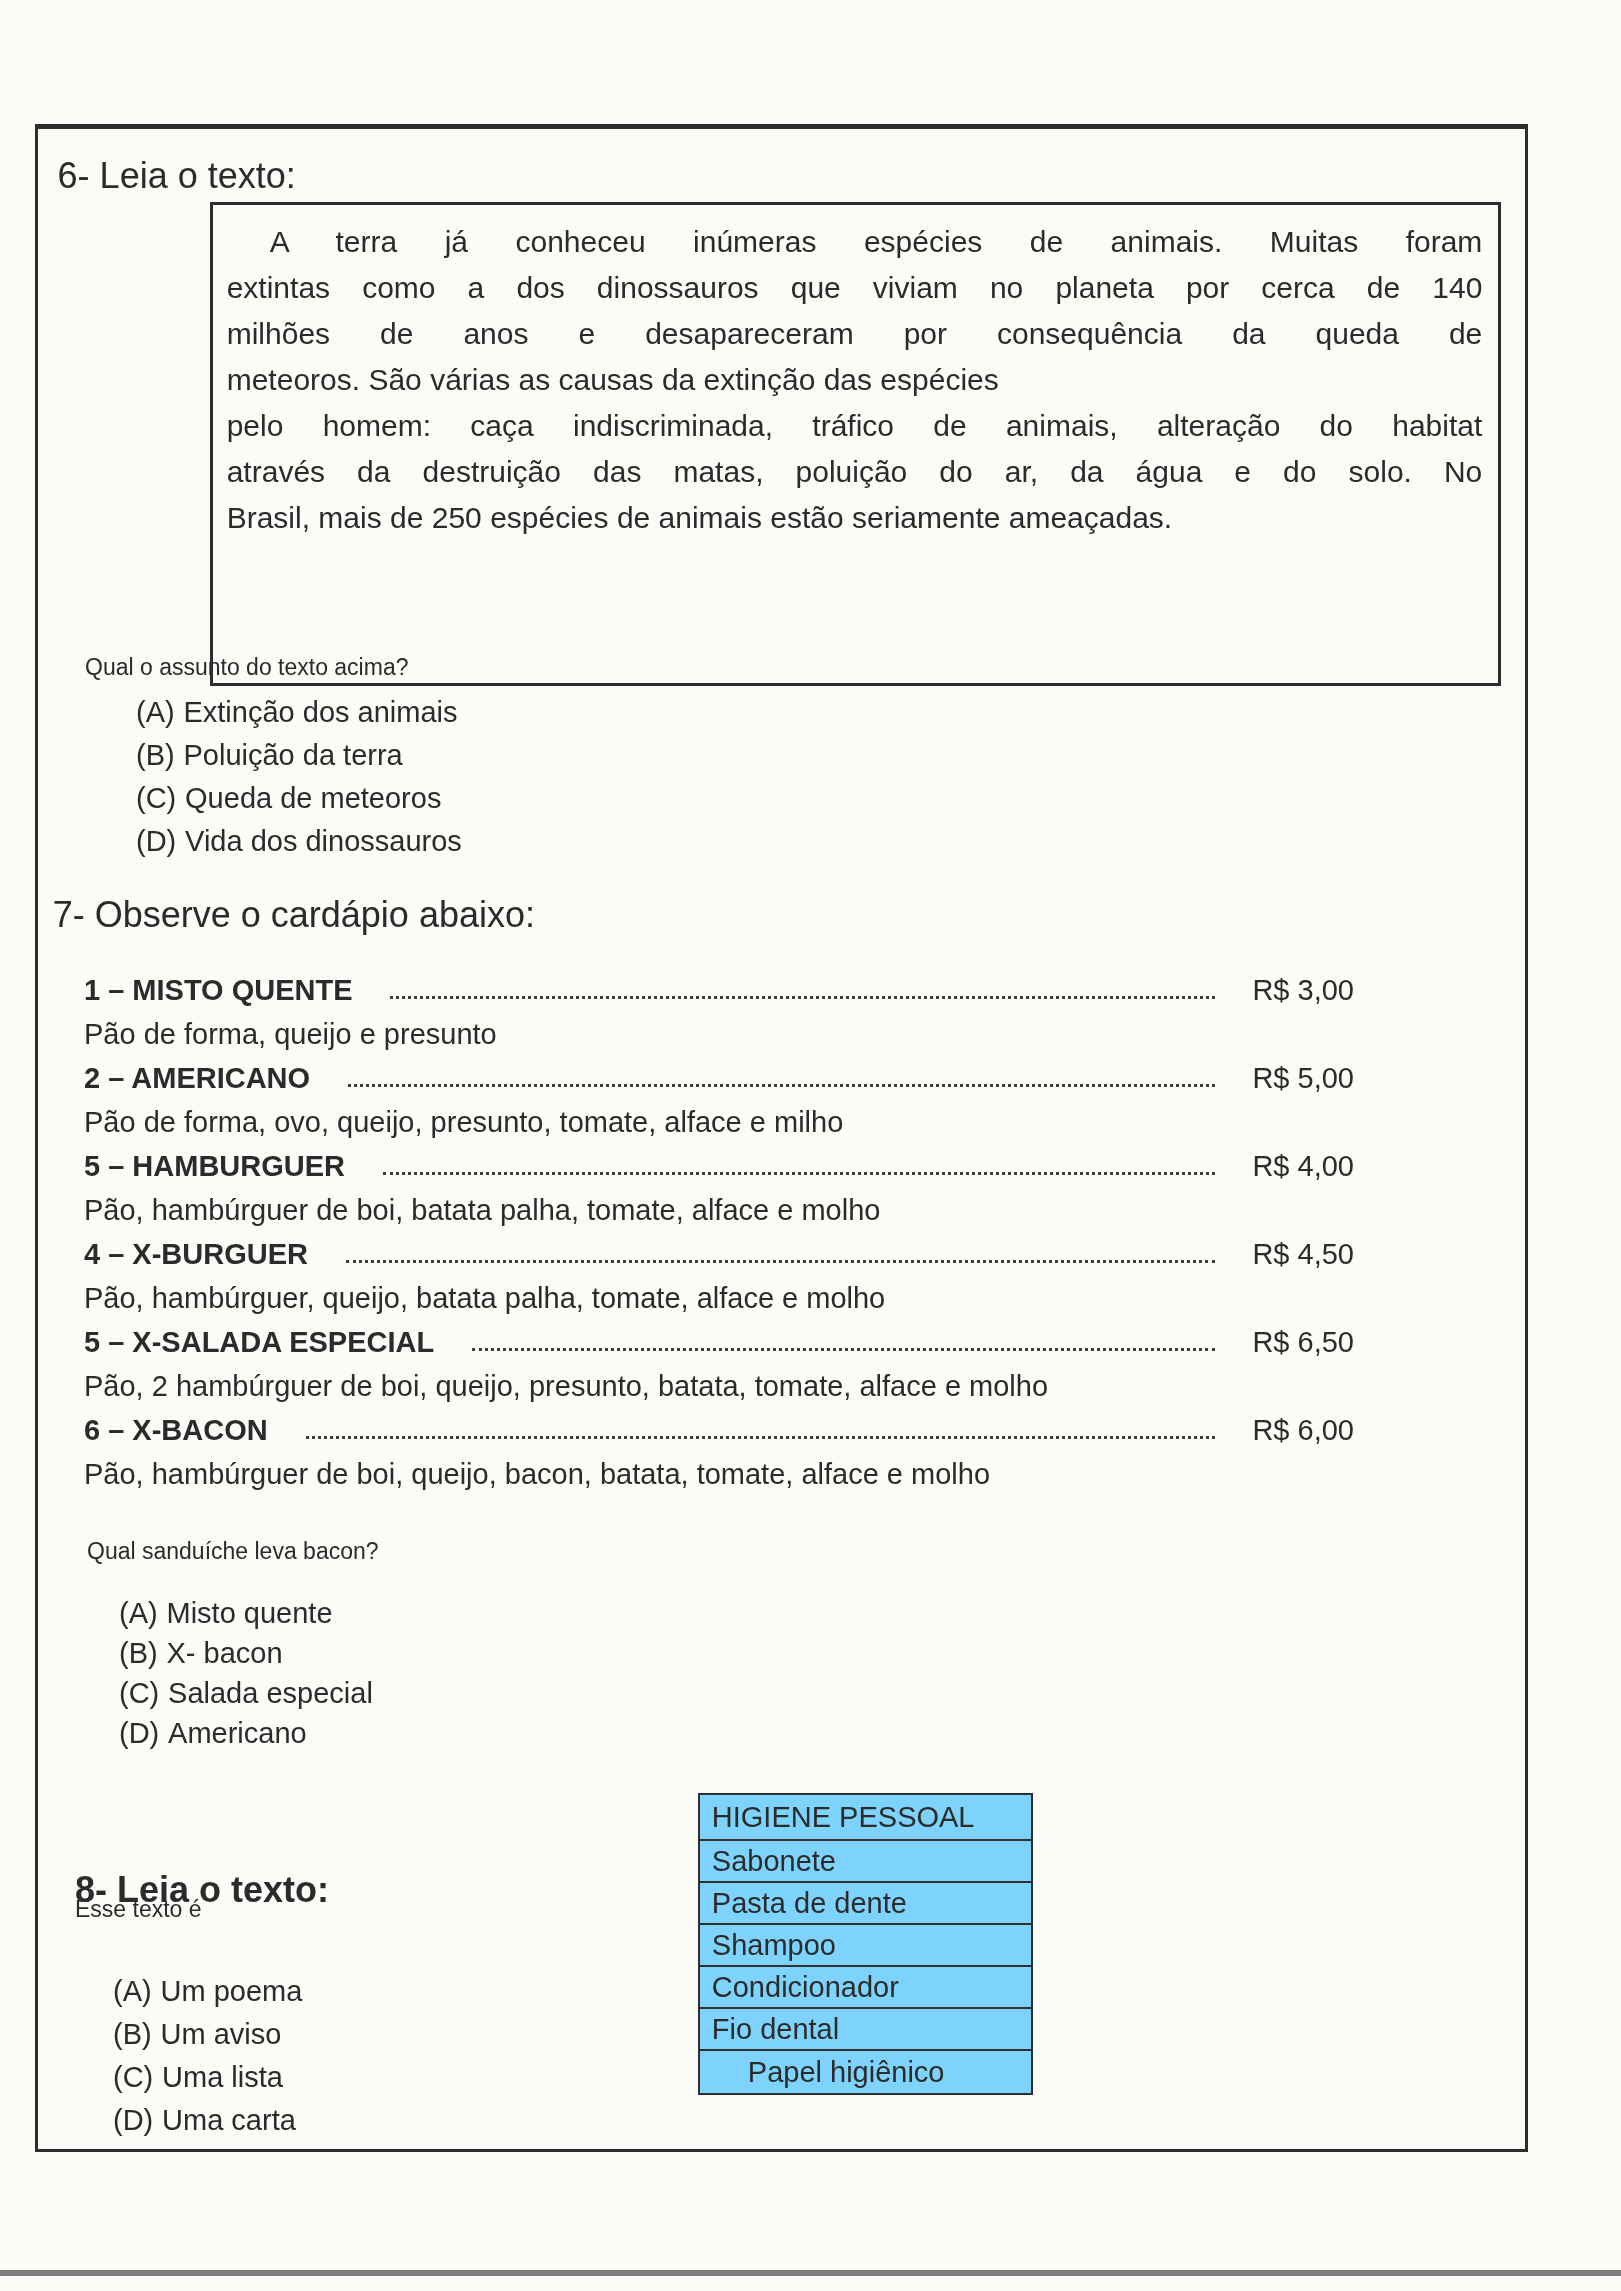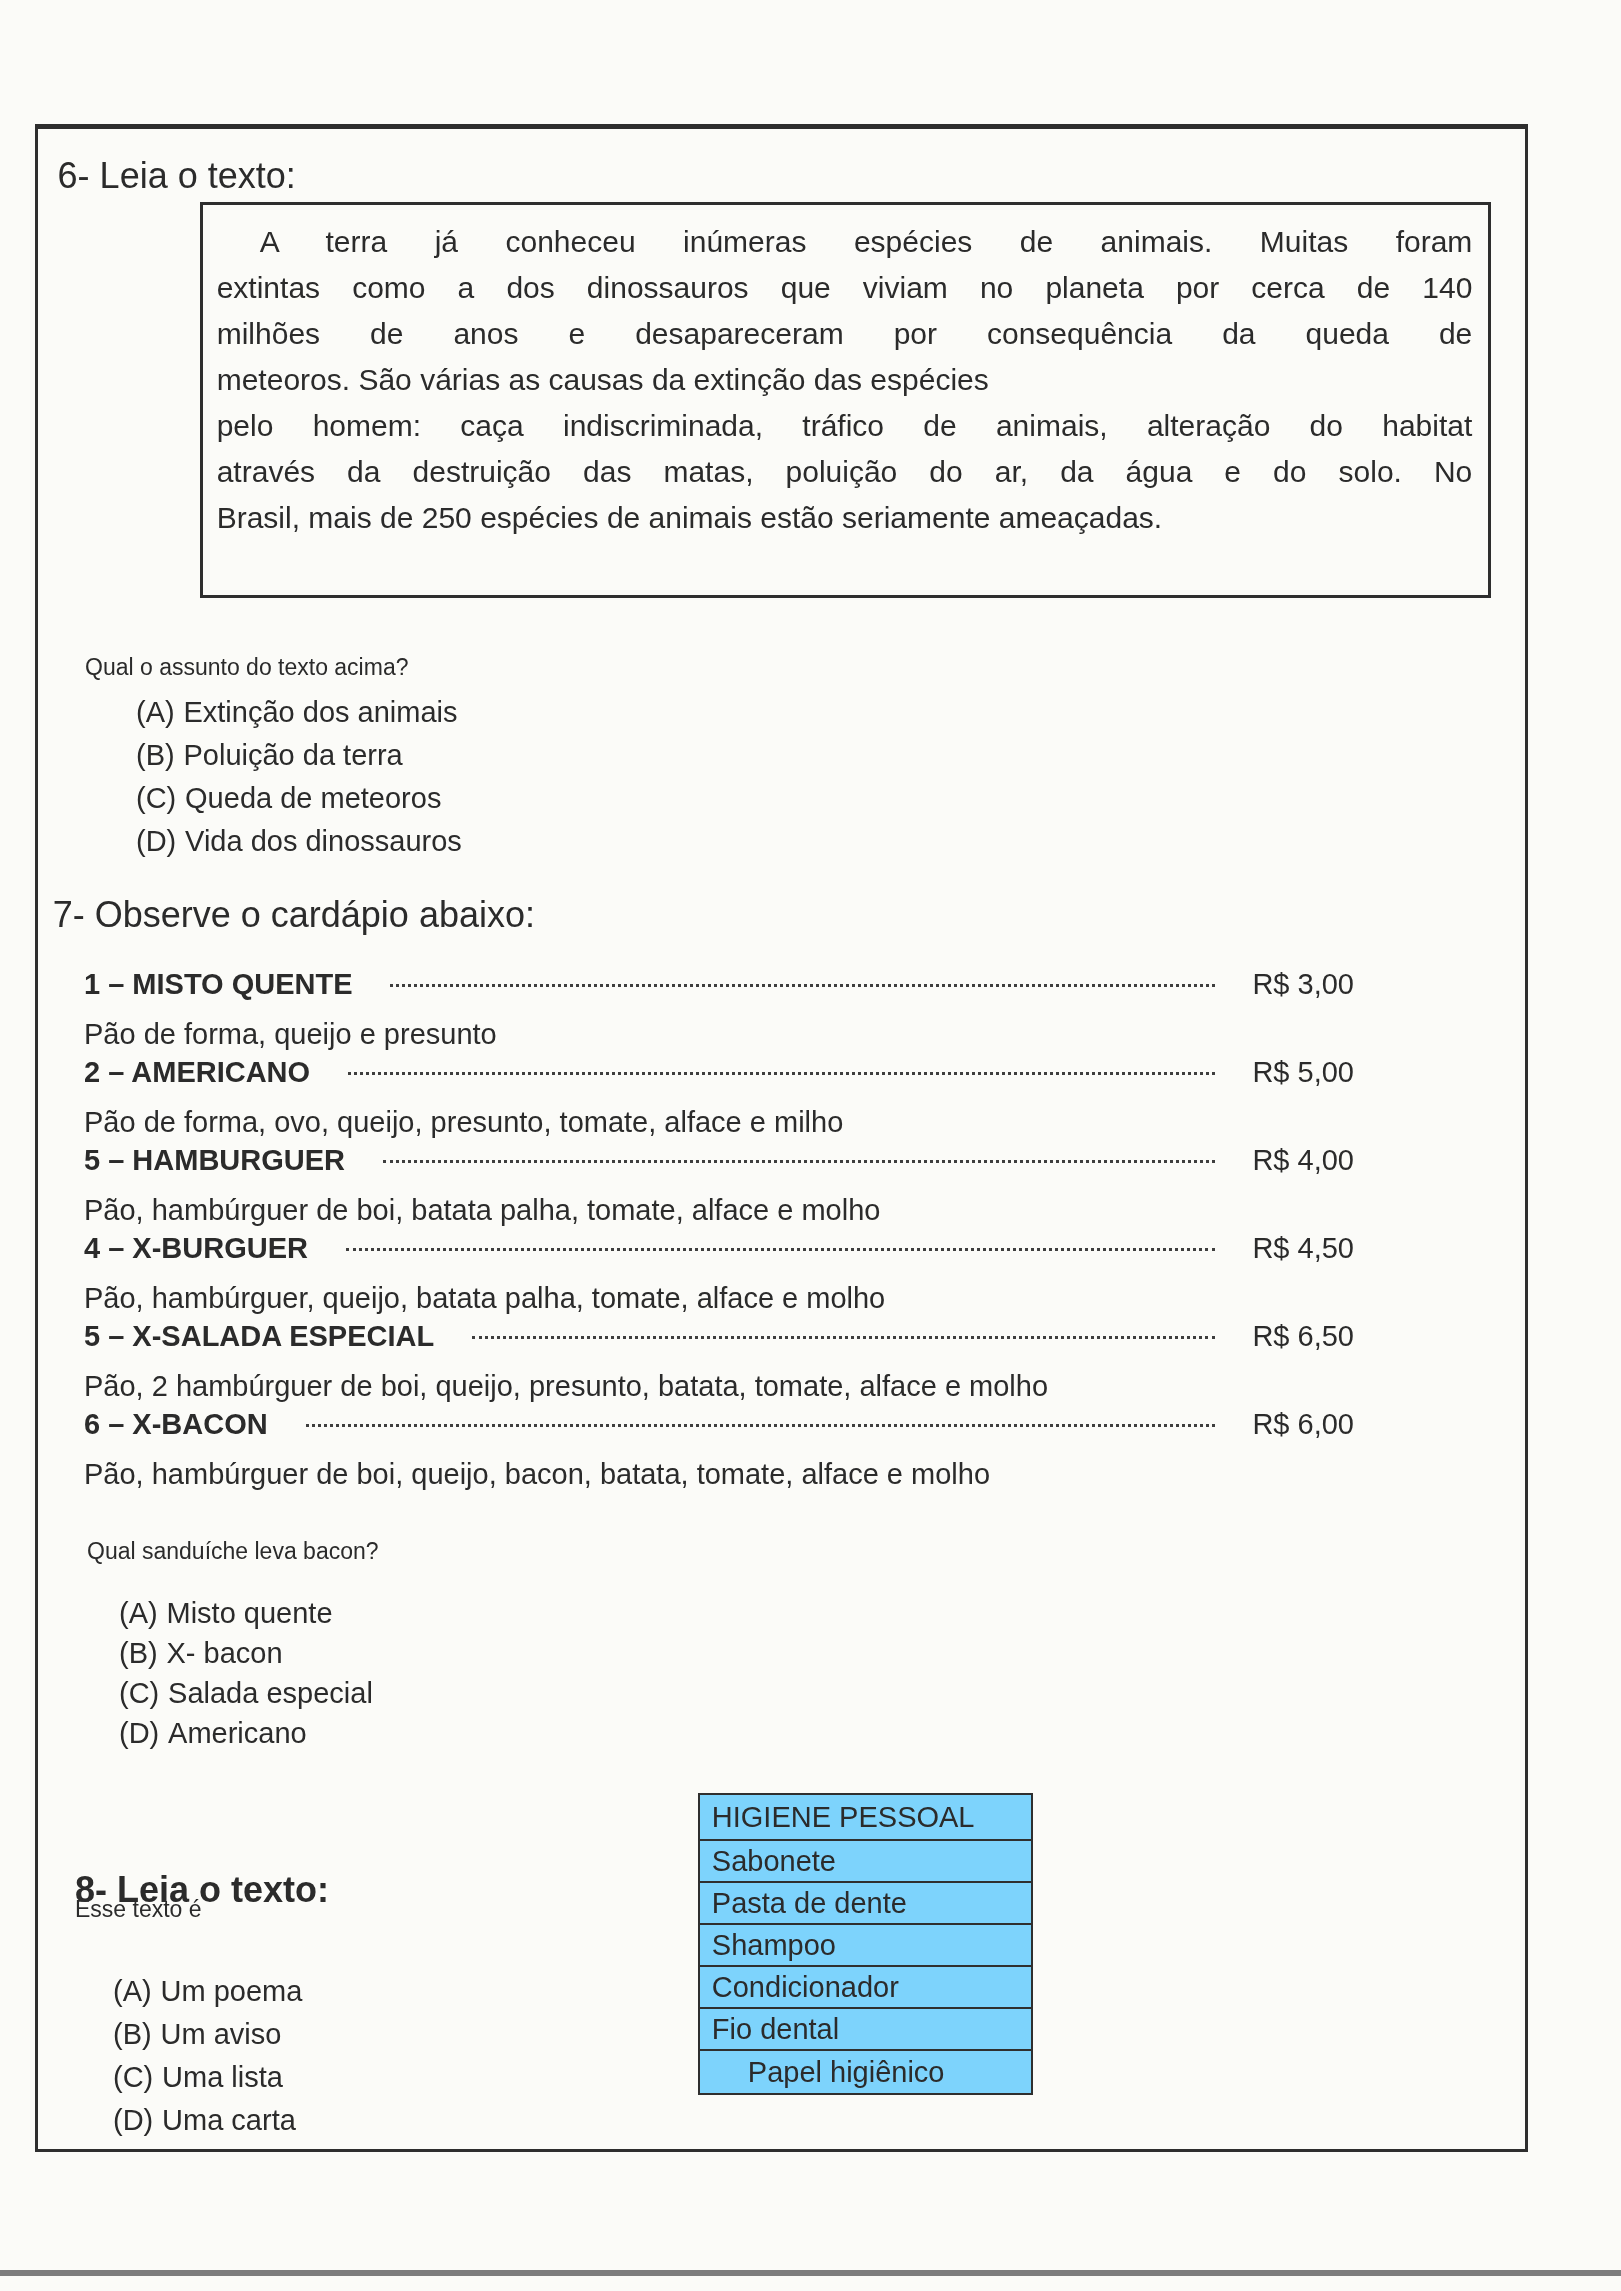--- a/index.html
+++ b/index.html
@@ -21,22 +21,22 @@
   .label  { position: absolute; font-size: 36px; white-space: nowrap; }
   .prompt { position: absolute; font-size: 23px; white-space: nowrap; }
 
   .q6-label { left: 19.6px;  top: 25.5px; }
   .q7-label { left: 14.7px;  top: 765px; }
   .q8-label { left: 37px;  top: 1740px; font-weight: bold; }
   .q8-prompt{ left: 37px;  top: 1767px; }
 
   .passage {
     position: absolute;
-    left: 162px; top: 73px;
-    width: 1291px; height: 396px;
+    left: 172px; top: 73px;
+    width: 1291px; height: 484px;
     border: 3.9px solid #2e2e2e;
     padding: 13.7px 15.7px 9.8px 13.7px;
     background: #fbfbf8;
   }
   .pline  { font-size: 30px; line-height: 46px; }
   .stretch{ text-align: justify; text-align-last: justify; }
   .indent { text-indent: 43px; }
   .psource{ font-size: 23.5px; margin-top: 3.9px; }
 
   .q6-question { left: 47px; top: 525px; }
@@ -48,21 +48,21 @@
   .q8-options { left: 75px;  top: 1846px; }
   .option { display: flex; align-items: flex-start; font-size: 29px; height: 43px; white-space: nowrap; }
   .q7-options .option { height: 40px; }
   .okey { margin-right: 8.8px; }
 
   .menu {
     position: absolute;
     left: 46px; top: 839px;
     width: 1270px;
   }
-  .menu-name-row { display: flex; height: 44px; font-size: 29px; gap: 28px; }
+  .menu-name-row { display: flex; align-items: center; height: 44px; font-size: 29px; gap: 28px; }
   .mname  { font-weight: 700; white-space: nowrap; }
   .leader { flex: 1 1 auto; border-bottom: 3.9px dotted #3e3e3e; margin: 15.7px 9.8px 0 9.8px; height: 0; }
   .mprice { white-space: nowrap; }
   .mdesc  { height: 44px; font-size: 29px; display: flex; align-items: center; white-space: nowrap; }
 
   .htable {
     position: absolute;
     left: 660px; top: 1664px;
     width: 335px;
     border: 2.9px solid #2f2f2f;

